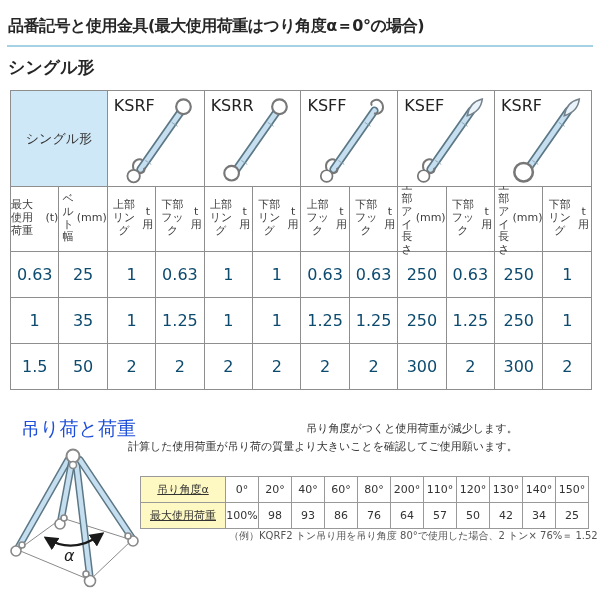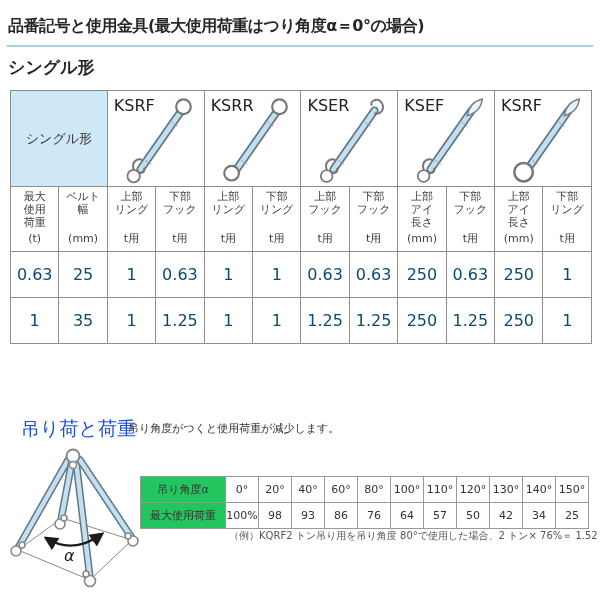--- a/index.html
+++ b/index.html
@@ -16,32 +16,32 @@
   .section-heading { position:absolute; top:56px; left:8px; font-size:17px; font-weight:bold; color:#262626; }
 
   table.main-table { position:absolute; top:90px; left:10px; width:582px; border-collapse:collapse; table-layout:fixed; }
   table.main-table td { border:1px solid #8e8e8e; text-align:center; vertical-align:middle; padding:0; background:#fff; }
   .img-row td { height:96px; }
   .cat-cell { background:#cfe8f7 !important; font-size:13px; color:#333; }
   .prod-cell { position:relative; }
   .pcode { position:absolute; top:5px; left:6px; font-size:16px; color:#222; }
   .prod-svg { position:absolute; top:3px; right:1px; }
   .hdr-row td { height:64px; }
-  .hcell { display:flex; flex-direction:column; justify-content:space-between; align-items:center; height:64px; padding:4px 0 5px; font-size:11px; line-height:1.18; color:#3d3d3d; }
+  .hcell { display:flex; flex-direction:row; justify-content:space-between; align-items:center; height:64px; padding:4px 0 5px; font-size:11px; line-height:1.18; color:#3d3d3d; }
   .hname { white-space:pre-line; }
   .data-row td { height:46px; font-size:16px; color:#0c4a6e; }
 
   .load-heading { position:absolute; top:416px; left:21px; font-size:19px; color:#1d4ed8; }
   .load-desc { position:absolute; top:420px; left:128px; font-size:11px; color:#333; line-height:1.6; white-space:nowrap;text-align:right; }
 
   .diagram { position:absolute; top:448px; left:2px; }
 
   table.angle-table { position:absolute; top:476px; left:140px; border-collapse:collapse; table-layout:fixed; }
   table.angle-table td { border:1px solid #999; text-align:center; vertical-align:middle; font-size:11px; color:#333; height:26px; background:#fff; }
-  table.angle-table td.blue { background:#22c55e; }
+  table.angle-table td.blue { background:#fef9c3;text-decoration:underline; }
 
   .note { position:absolute; top:529px; left:229px; font-size:10px; color:#555; white-space:nowrap; }
 </style>
 </head>
 <body>
 
 <svg width="0" height="0" style="position:absolute">
   <defs>
     <g id="strap">
       <line x1="22" y1="76" x2="64" y2="16" stroke="#5c7886" stroke-width="8.5" stroke-linecap="round"></line>
@@ -104,21 +104,21 @@
       </td>
       <td colspan="2" class="prod-cell">
         <span class="pcode">KSRR</span>
         <svg class="prod-svg" width="84" height="90" viewBox="0 0 86 90">
           <use href="#strap"></use>
           <use href="#ring" transform="translate(66,12)"></use>
           <use href="#ring" transform="translate(17,80)"></use>
         </svg>
       </td>
       <td colspan="2" class="prod-cell">
-        <span class="pcode">KSER</span>
+        <span class="pcode">KSFF</span>
         <svg class="prod-svg" width="84" height="90" viewBox="0 0 86 90">
           <use href="#strap"></use>
           <use href="#hook" transform="translate(66,12) rotate(-25)"></use>
           <use href="#hook" transform="translate(21,73) rotate(160)"></use>
           <use href="#ring" transform="translate(15,83) scale(0.8)"></use>
         </svg>
       </td>
       <td colspan="2" class="prod-cell">
         <span class="pcode">KSEF</span>
         <svg class="prod-svg" width="84" height="90" viewBox="0 0 86 90">
@@ -247,26 +247,41 @@
       <td>1.25</td>
       <td>1</td>
       <td>1</td>
       <td>1.25</td>
       <td>1.25</td>
       <td>250</td>
       <td>1.25</td>
       <td>250</td>
       <td>1</td>
     </tr>
+    <tr class="data-row">
+      <td>1.5</td>
+      <td>50</td>
+      <td>2</td>
+      <td>2</td>
+      <td>2</td>
+      <td>2</td>
+      <td>2</td>
+      <td>2</td>
+      <td>300</td>
+      <td>2</td>
+      <td>300</td>
+      <td>2</td>
+    </tr>
   </tbody>
     </table>
 
   <div class="load-heading">吊り荷と荷重</div>
   <div class="load-desc">
     <div>吊り角度がつくと使用荷重が減少します。</div>
+    <div>計算した使用荷重が吊り荷の質量より大きいことを確認してご使用願います。</div>
   </div>
 
   <svg class="diagram" width="138" height="150" viewBox="0 0 138 150">
     <polygon points="16,102 88,132 130,92 60,70" fill="none" stroke="#8a8a8a" stroke-width="1"></polygon>
     <g>
       <line x1="66" y1="12" x2="16" y2="100" stroke="#5c7886" stroke-width="7.5" stroke-linecap="round"></line>
       <line x1="66" y1="12" x2="16" y2="100" stroke="#c6dff0" stroke-width="4.5" stroke-linecap="round"></line>
       <line x1="70" y1="13" x2="59" y2="72" stroke="#5c7886" stroke-width="7.5" stroke-linecap="round"></line>
       <line x1="70" y1="13" x2="59" y2="72" stroke="#c6dff0" stroke-width="4.5" stroke-linecap="round"></line>
       <line x1="74" y1="13" x2="88" y2="130" stroke="#5c7886" stroke-width="7.5" stroke-linecap="round"></line>
@@ -308,21 +323,21 @@
         <col style="width:33px">
     </colgroup>
     <tbody>
         <tr>
       <td class="blue">吊り角度α</td>
       <td>0°</td>
       <td>20°</td>
       <td>40°</td>
       <td>60°</td>
       <td>80°</td>
-      <td>100°</td>
+      <td>200°</td>
       <td>110°</td>
       <td>120°</td>
       <td>130°</td>
       <td>140°</td>
       <td>150°</td>
     </tr>
     <tr>
       <td class="blue">最大使用荷重</td>
       <td>100%</td>
       <td>98</td>

